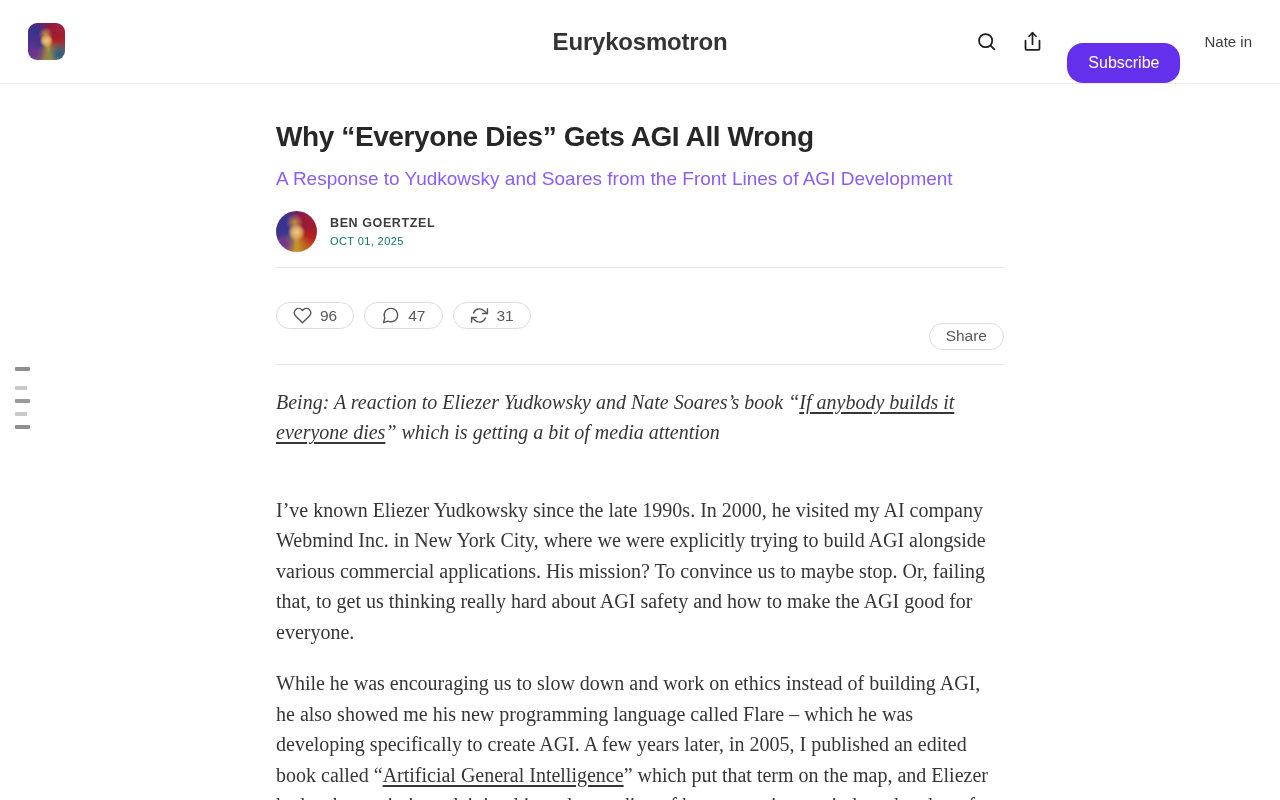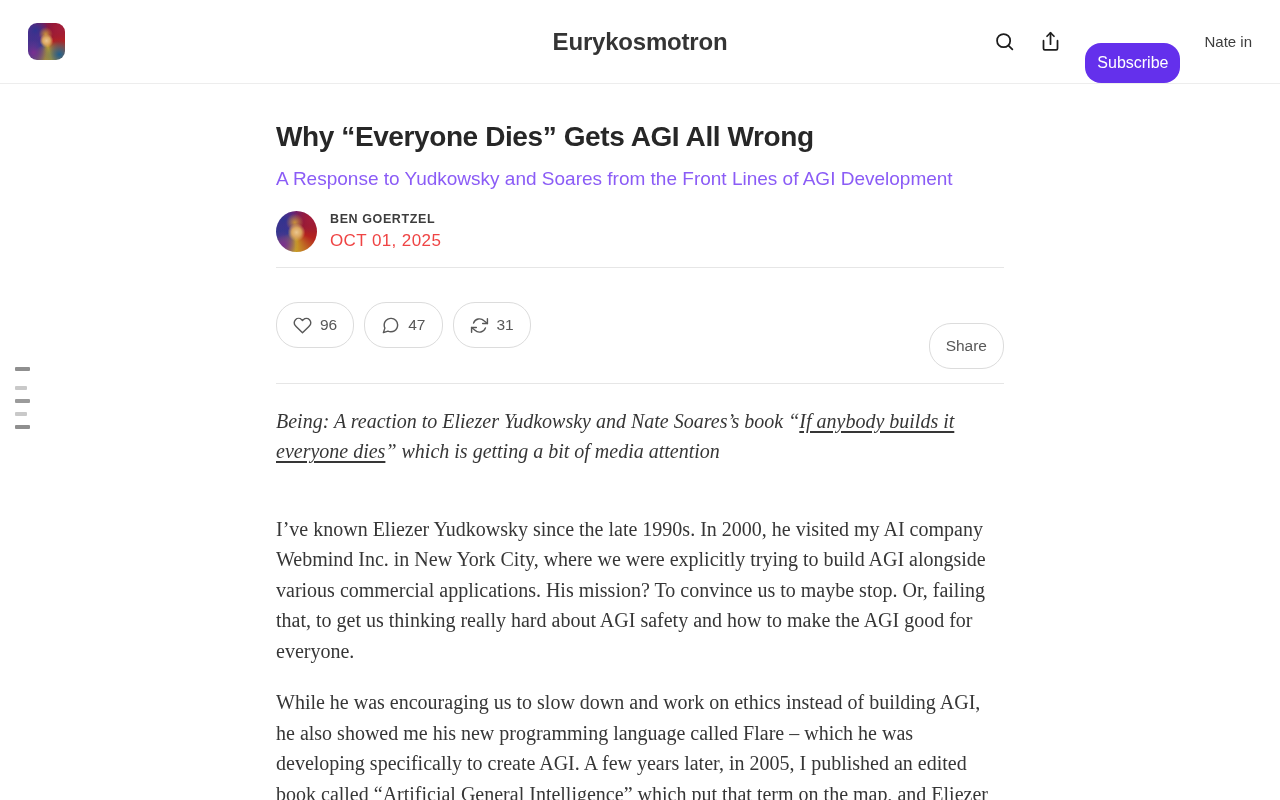--- a/index.html
+++ b/index.html
@@ -27,21 +27,21 @@
     position: absolute; left: 50%; top: 50%; transform: translate(-50%, -50%);
     font-size: 24px; font-weight: 700; color: #343434; letter-spacing: -0.2px;
   }
   .nav-right { margin-left: auto; display: flex; align-items: center; gap: 24px; }
   .nav-icon-btn { width: 22px; height: 22px; color: #1c1c1c; cursor: pointer;
     display: flex; align-items: center; justify-content: center; background: none; border: none; }
   .nav-icon-btn svg { width: 21px; height: 21px; }
   .subscribe-btn {
     background: var(--accent); color: #ffffff; border: none; cursor: pointer;
     font-family: "Liberation Sans", sans-serif;
-    font-size: 16px; font-weight: 500; padding: 11px 12px; border-radius: 16px; margin-top: 42px;
+    font-size: 16px; font-weight: 500; padding: 11px 21px; border-radius: 16px; margin-top: 42px;
   }
   .signin-link { font-size: 15px; color: #3d3d3d; cursor: pointer; }
 
   
   .outline-indicator { position: absolute; left: 15px; top: 367px; width: 15px; }
   .outline-bar { height: 4px; border-radius: 1px; }
   .outline-bar.b1 { width: 15px; background: #8f8f8f; margin-bottom: 15px; }
   .outline-bar.b2 { width: 12px; background: #c9c9c9; margin-bottom: 9px; }
   .outline-bar.b3 { width: 15px; background: #9b9b9b; margin-bottom: 9px; }
   .outline-bar.b4 { width: 12px; background: #c9c9c9; margin-bottom: 9px; }
@@ -61,27 +61,27 @@
     background:
       radial-gradient(circle at 50% 52%, #ecc78f 0%, #d9a45e 16%, rgba(0,0,0,0) 30%),
       radial-gradient(circle at 46% 28%, #c98f3a 0%, rgba(0,0,0,0) 24%),
       radial-gradient(circle at 18% 22%, #30348f 0%, rgba(0,0,0,0) 30%),
       radial-gradient(circle at 84% 18%, #a31d3a 0%, rgba(0,0,0,0) 32%),
       radial-gradient(circle at 18% 82%, #7a2f8f 0%, rgba(0,0,0,0) 30%),
       conic-gradient(from 40deg, #8a1538, #b5231f, #c9a227, #2b3a8f, #5e2a8a, #8a1538);
   }
   .author-meta { display: flex; flex-direction: column; gap: 5px; }
   .author-name { font-size: 12.5px; font-weight: 600; color: #3d3d3d; letter-spacing: 0.6px; cursor: pointer; }
-  .post-date { font-size: 17px; color: #ef4444; letter-spacing: 0.4px; }
+  .post-date { font-size: 11px; color: #0f766e; letter-spacing: 0.4px; }
 
   .rule { border: none; border-top: 1px solid #e6e6e6; }
 
   .engagement { display: flex; align-items: center; gap: 10px; padding: 14px 0; }
   .pill {
-    display: flex; align-items: center; gap: 8px; height: 46px; padding: 0 16px;
+    display: flex; align-items: center; gap: 8px; height: 27px; padding: 0 16px;
     border: 1px solid #dcdcdc; border-radius: 22px; background: #ffffff; cursor: pointer;
     color: #585858; font-family: "Liberation Sans", sans-serif; font-size: 15.5px;
   }
   .pill svg { width: 19px; height: 19px; }
   .pill-share { margin-left: auto; margin-top: 41px; }
 
   .article-body {
     margin-top: 22px;
     font-family: "Liberation Serif", serif;
     font-size: 20px; line-height: 30.5px; color: #363636;

